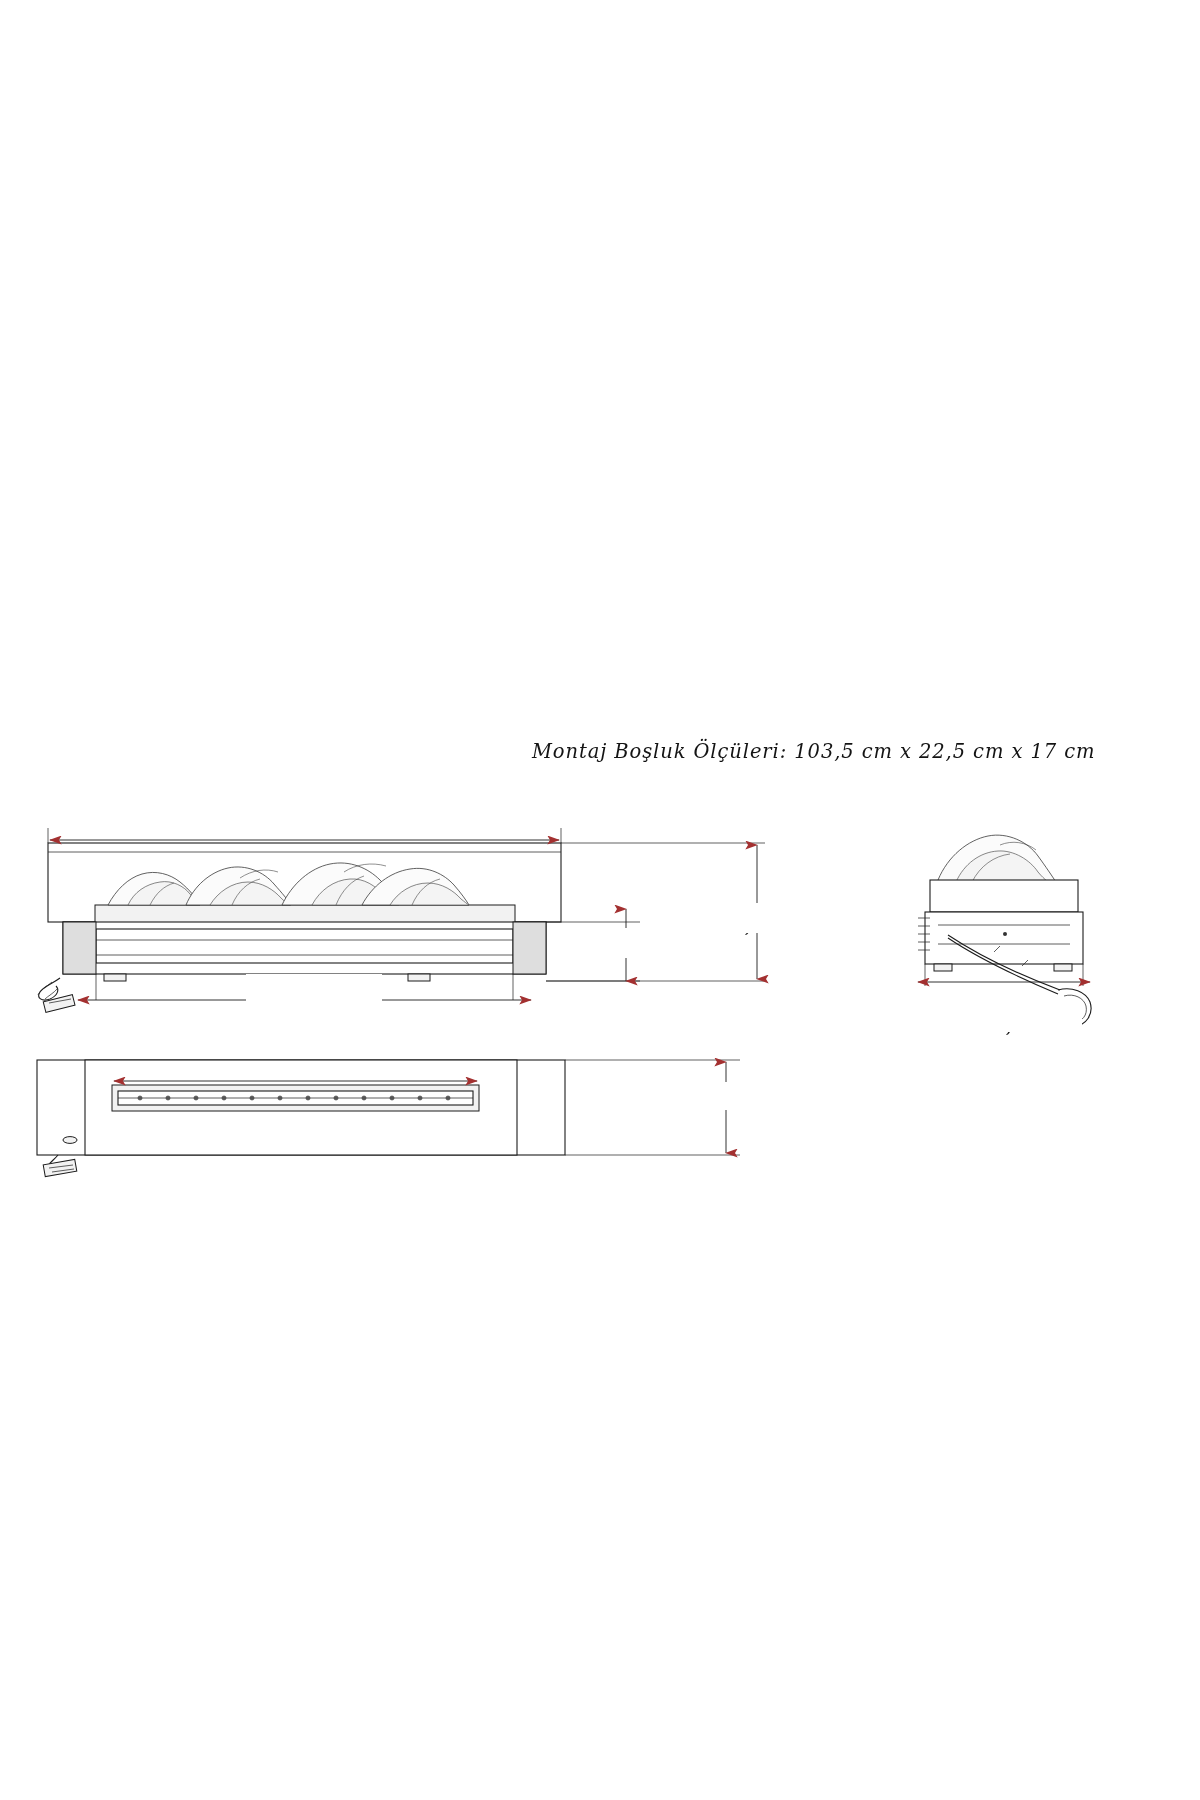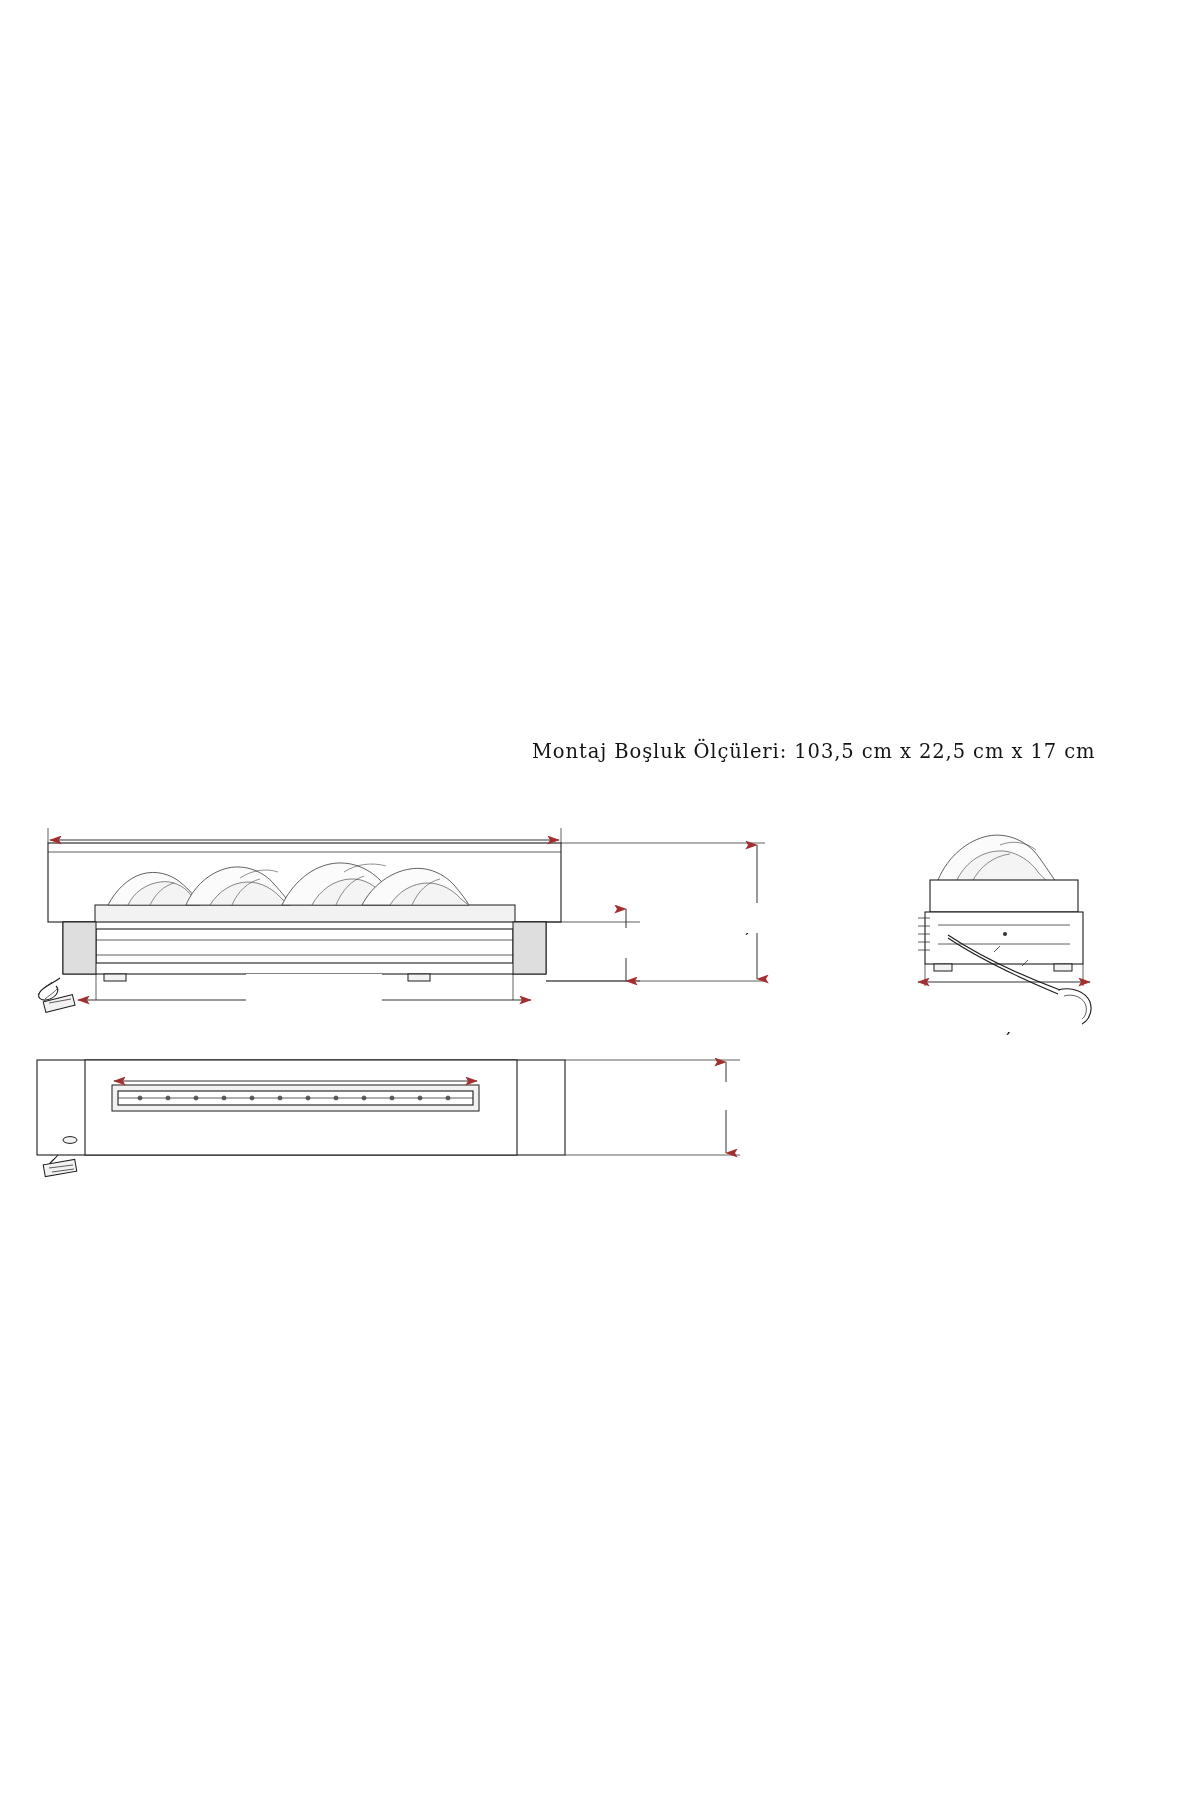--- a/index.html
+++ b/index.html
@@ -11,20 +11,21 @@
     width: 1200px;
     height: 1800px;
     position: relative;
     font-family: "DejaVu Serif", serif;
     color: #1a1a1a;
     overflow: hidden;
   }
   #page-root {
     position: absolute;
     inset: 0;
+    font-style: italic;
   }
   .note {
     position: absolute;
     left: 532px;
     top: 740px;
     font-family: "DejaVu Serif", serif;
     font-size: 19.5px;
     letter-spacing: 0.9px;
     color: #141414;
     white-space: nowrap;

